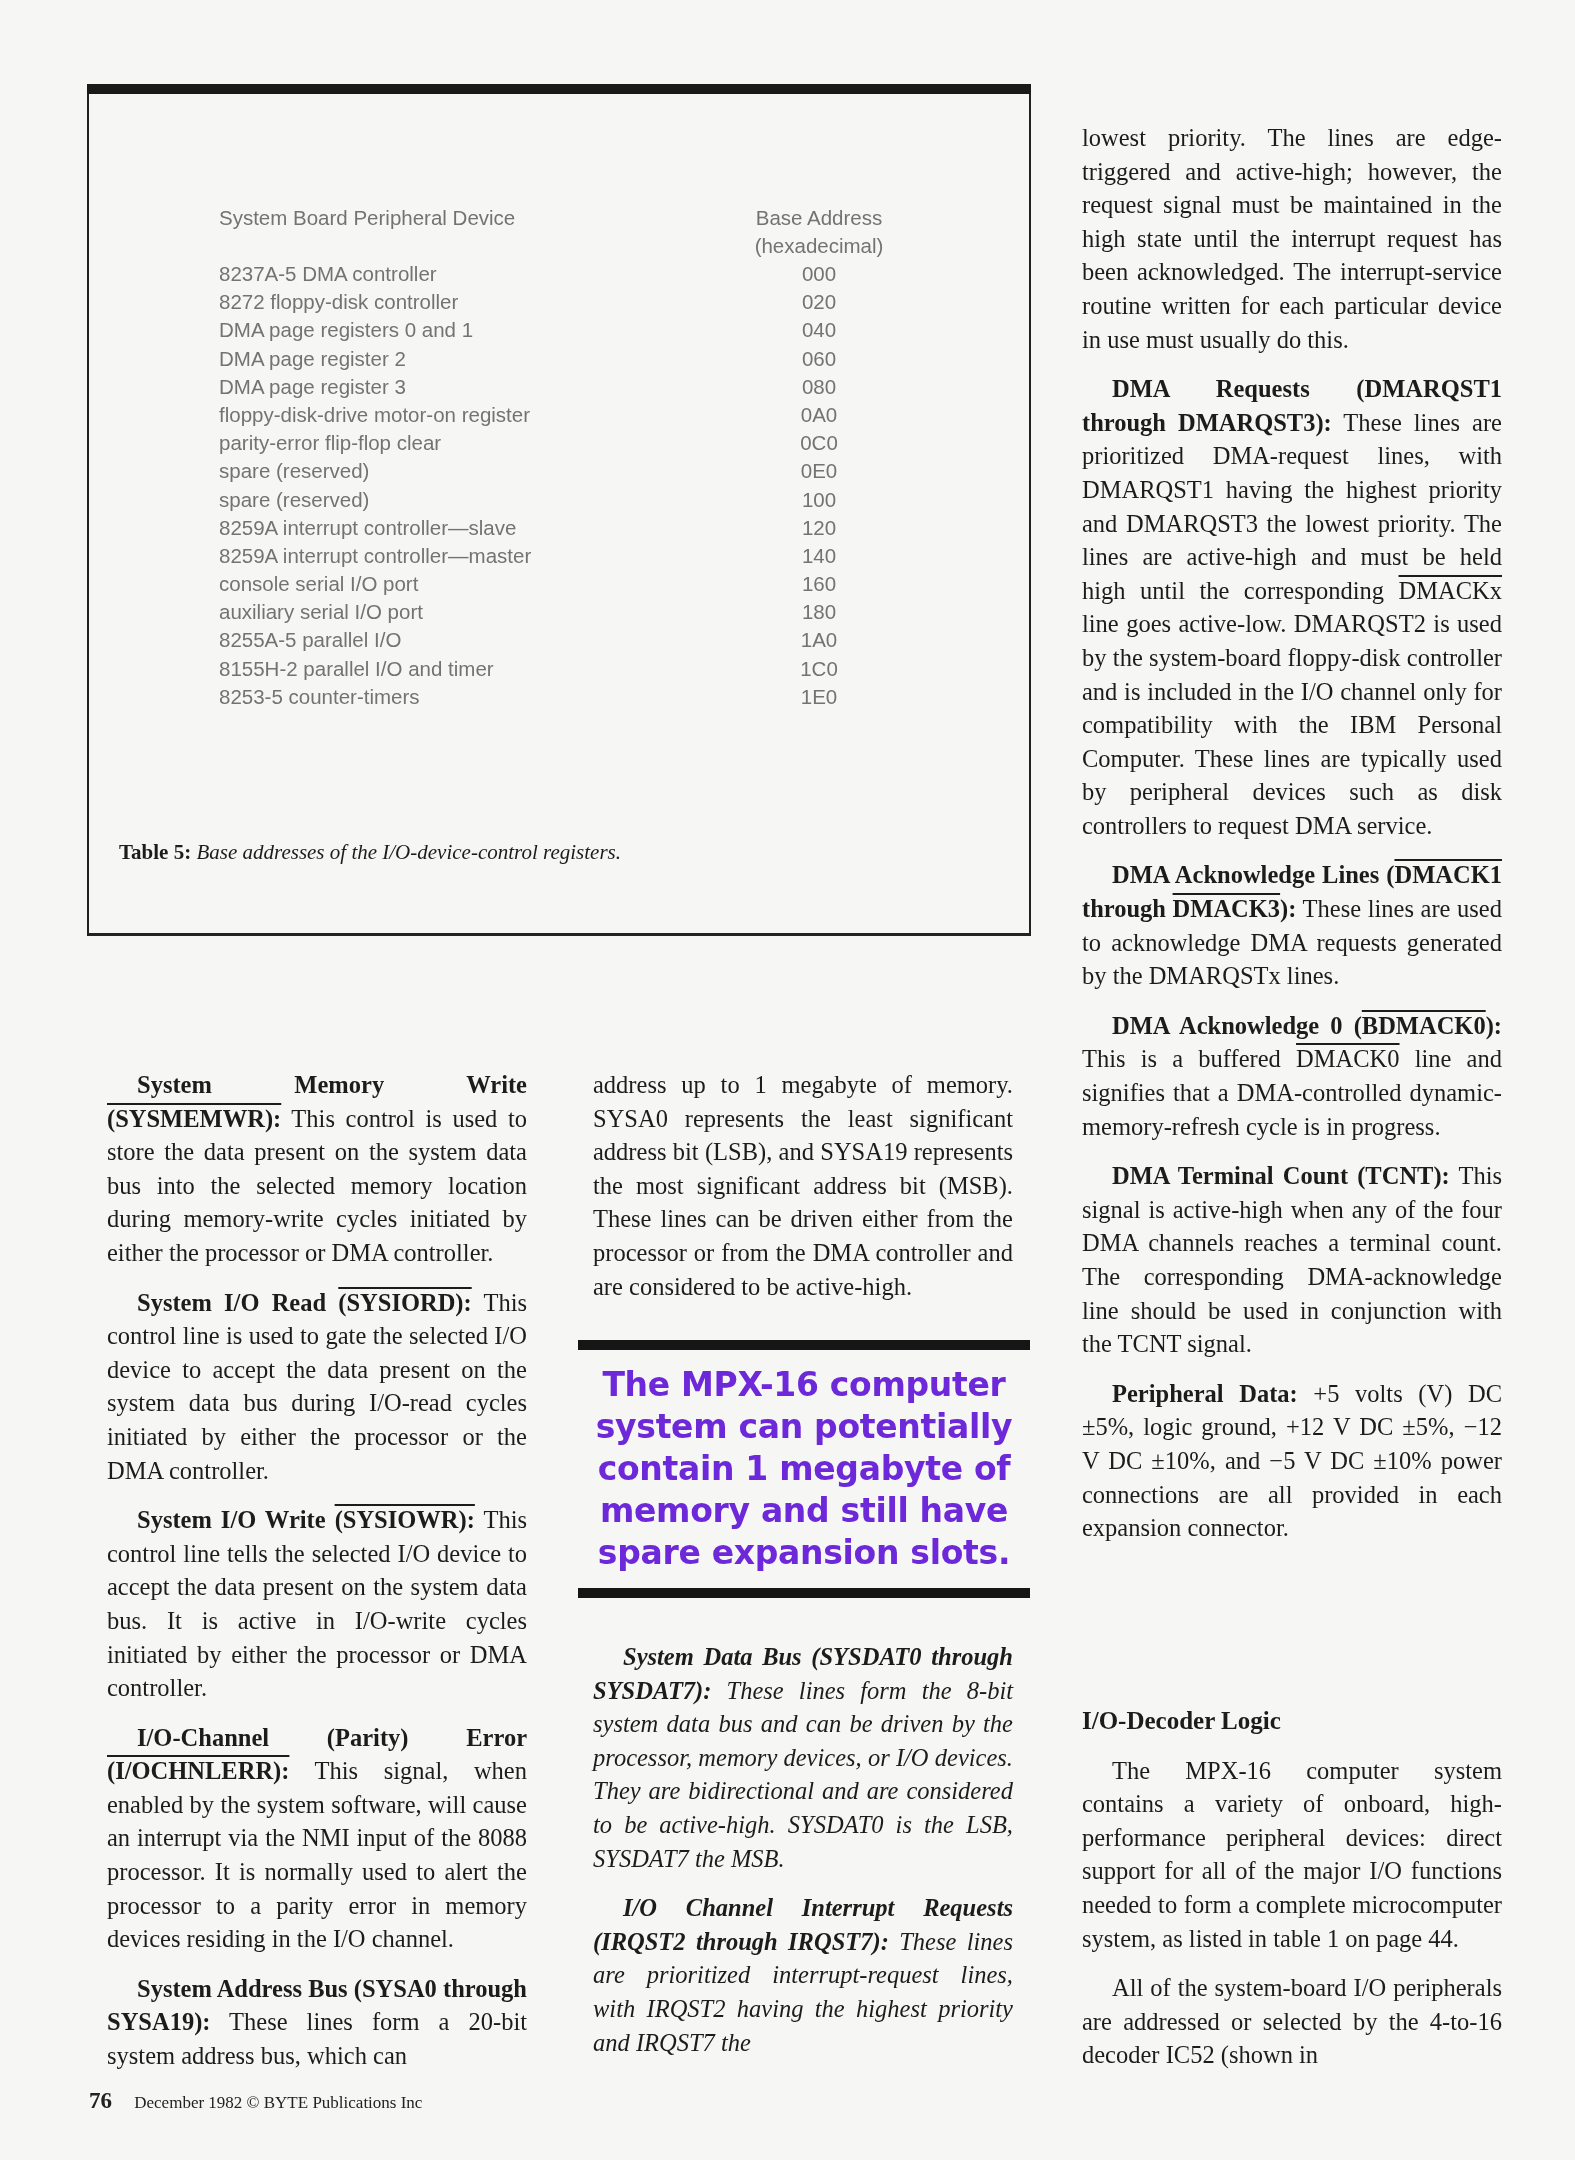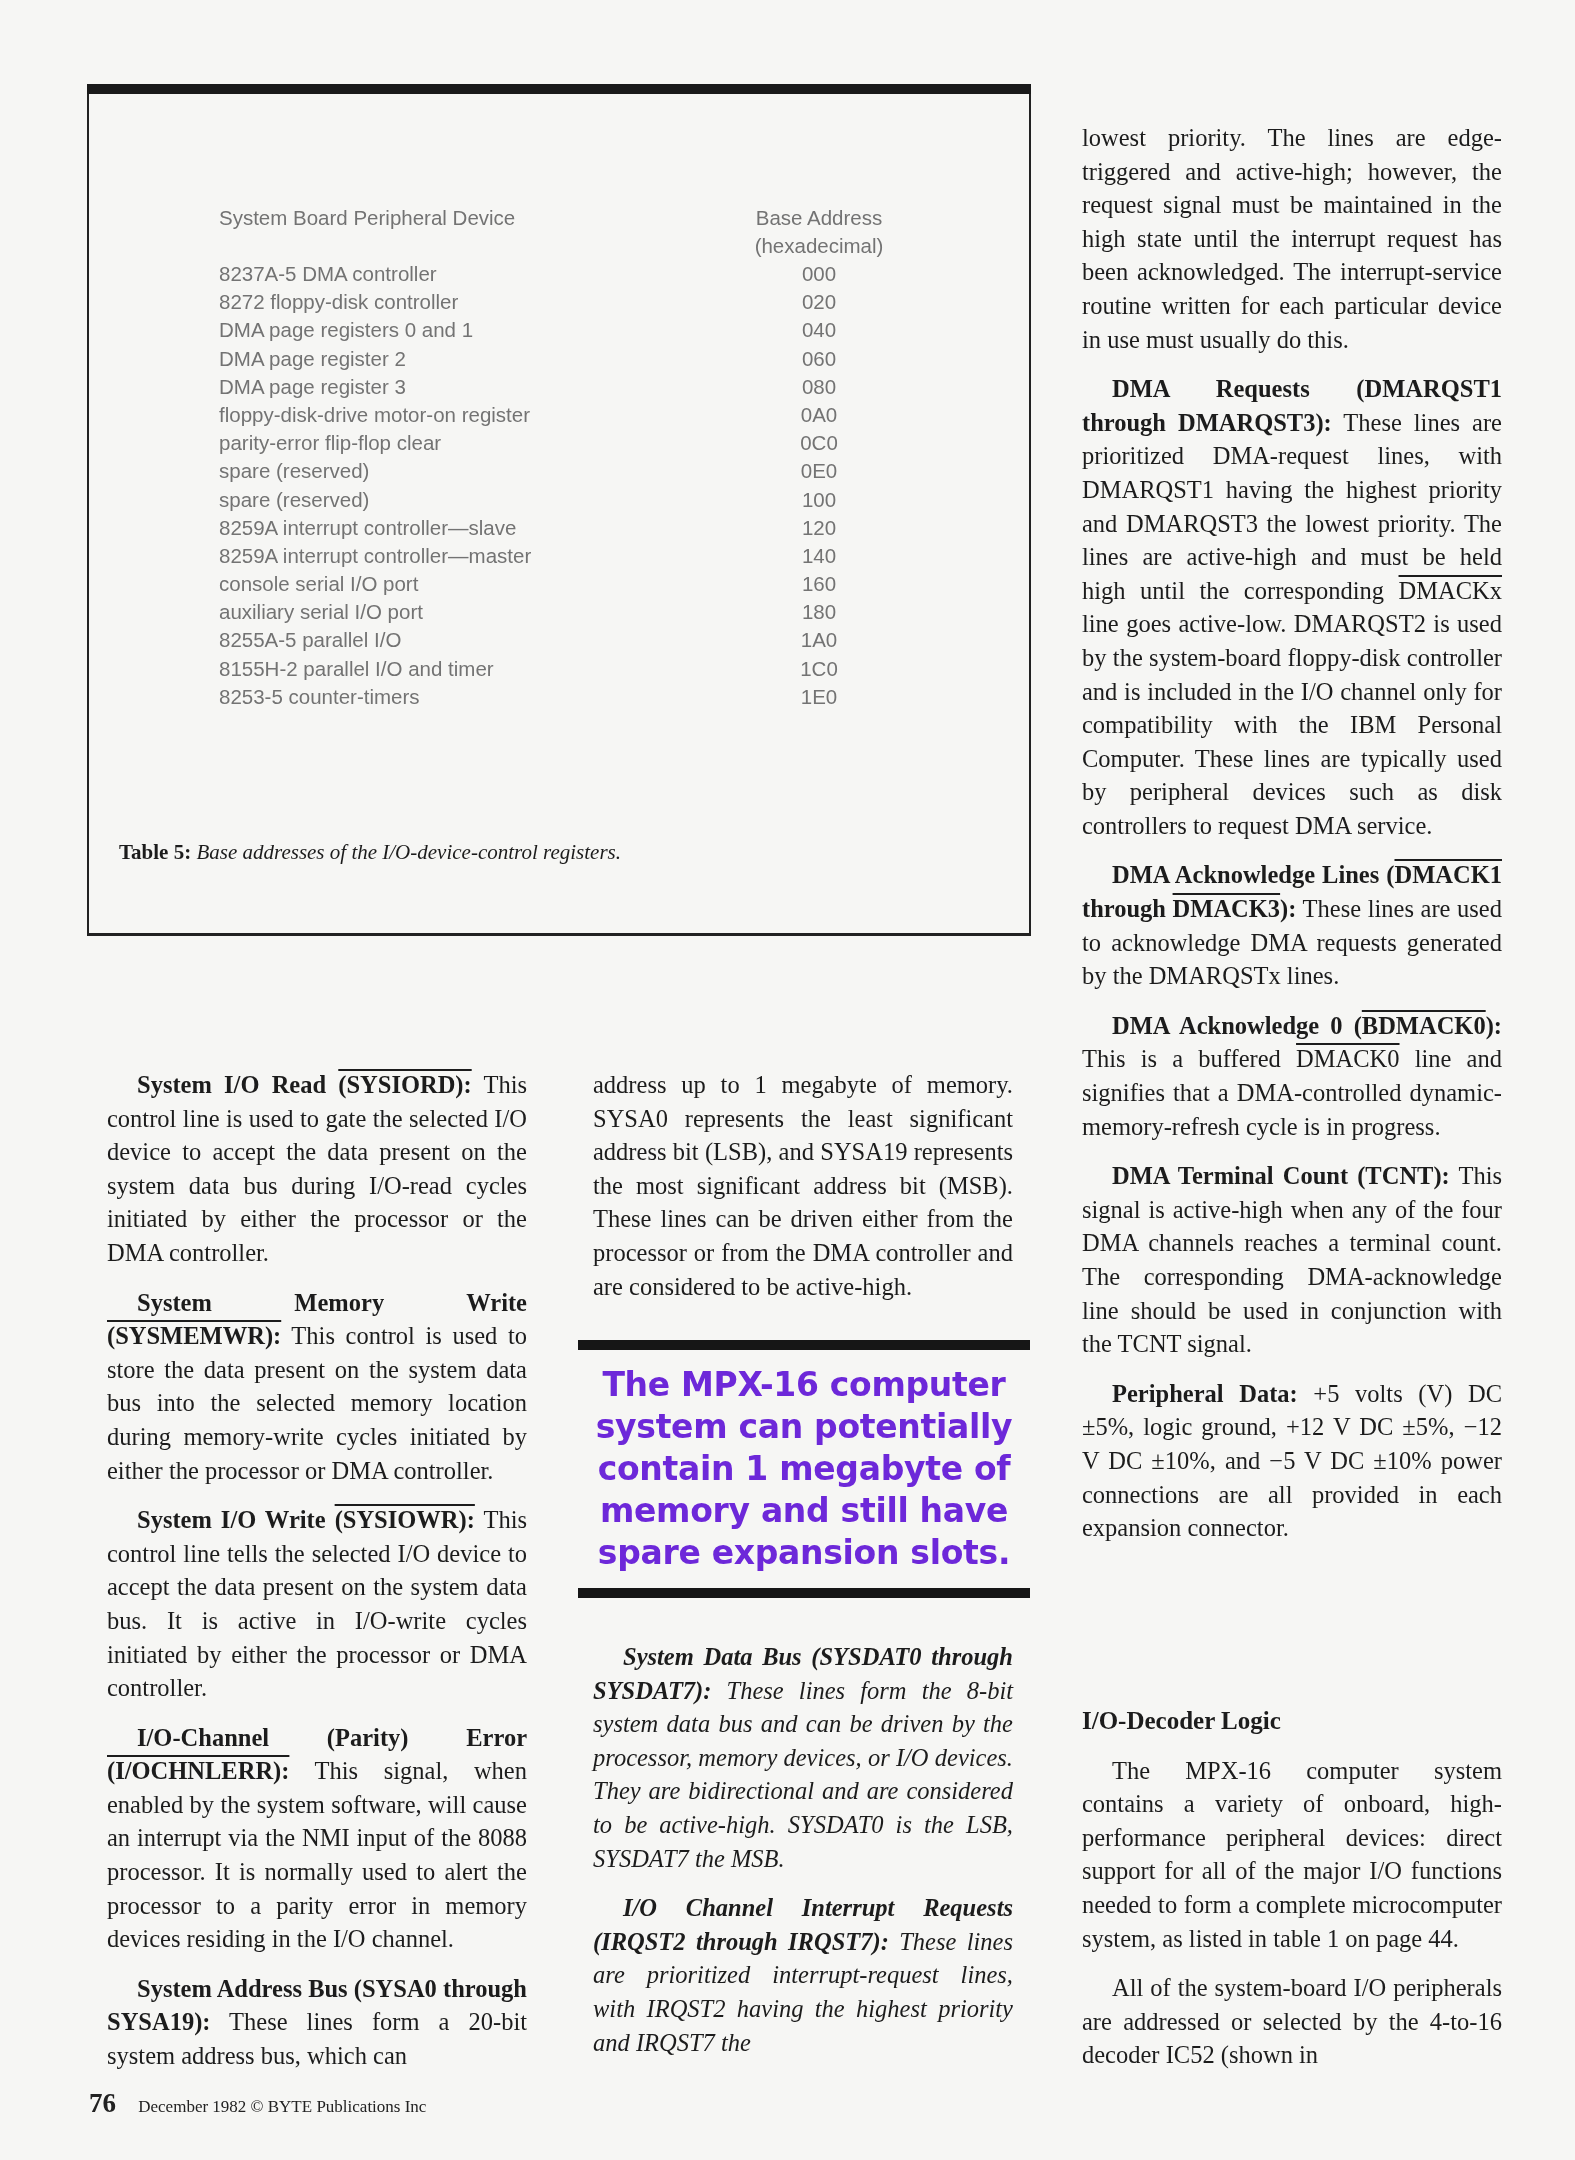--- a/index.html
+++ b/index.html
@@ -54,21 +54,21 @@
     font-family: "DejaVu Sans", "Liberation Sans", sans-serif; font-weight: bold;
     font-size: 33px; line-height: 42px; text-align: center; padding: 14px 0 14px 0; color: #6d28d9;
     letter-spacing: -0.3px;
   }
   .col-mid2 { left: 577px; top: 1624px; width: 452px; font-style: italic; }
 
   .footer {
     position: absolute; left: 89px; top: 2088px;
     font-family: "Liberation Serif", "DejaVu Serif", serif; font-size: 17px; color: #222;
   }
-  .footer .pg { font-weight: bold; font-size: 27px; margin-right: 18px; }
+  .footer .pg { font-weight: bold; font-size: 23px; margin-right: 18px; }
 </style>
 </head>
 <body>
 
 <div class="table-box">
   <div class="top-rule"></div>
   <div class="tbl">
     <div class="hdr">
       <div class="c1">System Board Peripheral Device</div>
       <div class="c2">
@@ -141,22 +141,22 @@
         <div class="c2">1E0</div>
       </div>
   </div>
   <div class="caption">
     <span class="lbl">Table 5:</span>
     <span class="txt">Base addresses of the I/O-device-control registers.</span>
   </div>
 </div>
 
 <div class="col col-left">
+  <p><b>System Memory Write</b> <b class="ol">(SYSMEMWR):</b><span> This control is used to store the data present on the system data bus into the selected memory location during memory-write cycles initiated by either the processor or DMA controller.</span></p>
   <p><b>System I/O Read </b><b class="ol">(SYSIORD):</b><span> This control line is used to gate the selected I/O device to accept the data present on the system data bus during I/O-read cycles initiated by either the processor or the DMA controller.</span></p>
-  <p><b>System Memory Write</b> <b class="ol">(SYSMEMWR):</b><span> This control is used to store the data present on the system data bus into the selected memory location during memory-write cycles initiated by either the processor or DMA controller.</span></p>
   <p><b>System I/O Write </b><b class="ol">(SYSIOWR):</b><span> This control line tells the selected I/O device to accept the data present on the system data bus. It is active in I/O-write cycles initiated by either the processor or DMA controller.</span></p>
   <p><b>I/O-Channel (Parity) Error </b><b class="ol">(I/OCHNLERR):</b><span> This signal, when enabled by the system software, will cause an interrupt via the NMI input of the 8088 processor. It is normally used to alert the processor to a parity error in memory devices residing in the I/O channel.</span></p>
   <p><b>System Address Bus (SYSA0 through SYSA19):</b><span> These lines form a 20-bit system address bus, which can</span></p>
 </div>
 
 <div class="col col-mid">
   <p class="noindent">address up to 1 megabyte of memory. SYSA0 represents the least significant address bit (LSB), and SYSA19 represents the most significant address bit (MSB). These lines can be driven either from the processor or from the DMA controller and are considered to be active-high.</p>
 </div>
 
 <div class="pullquote">

